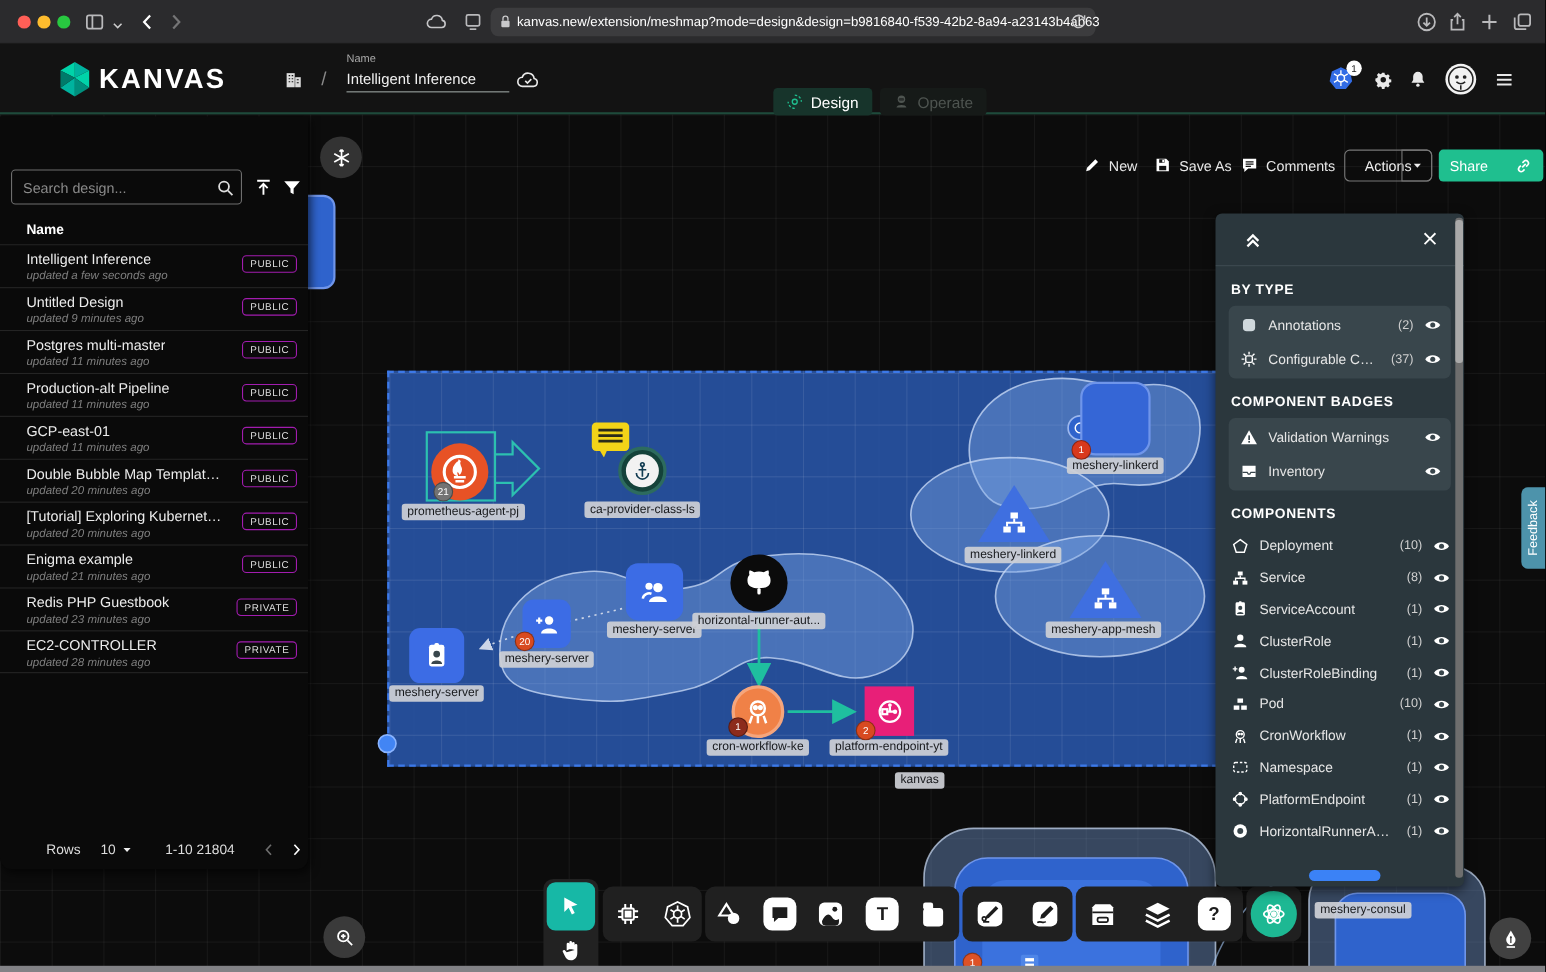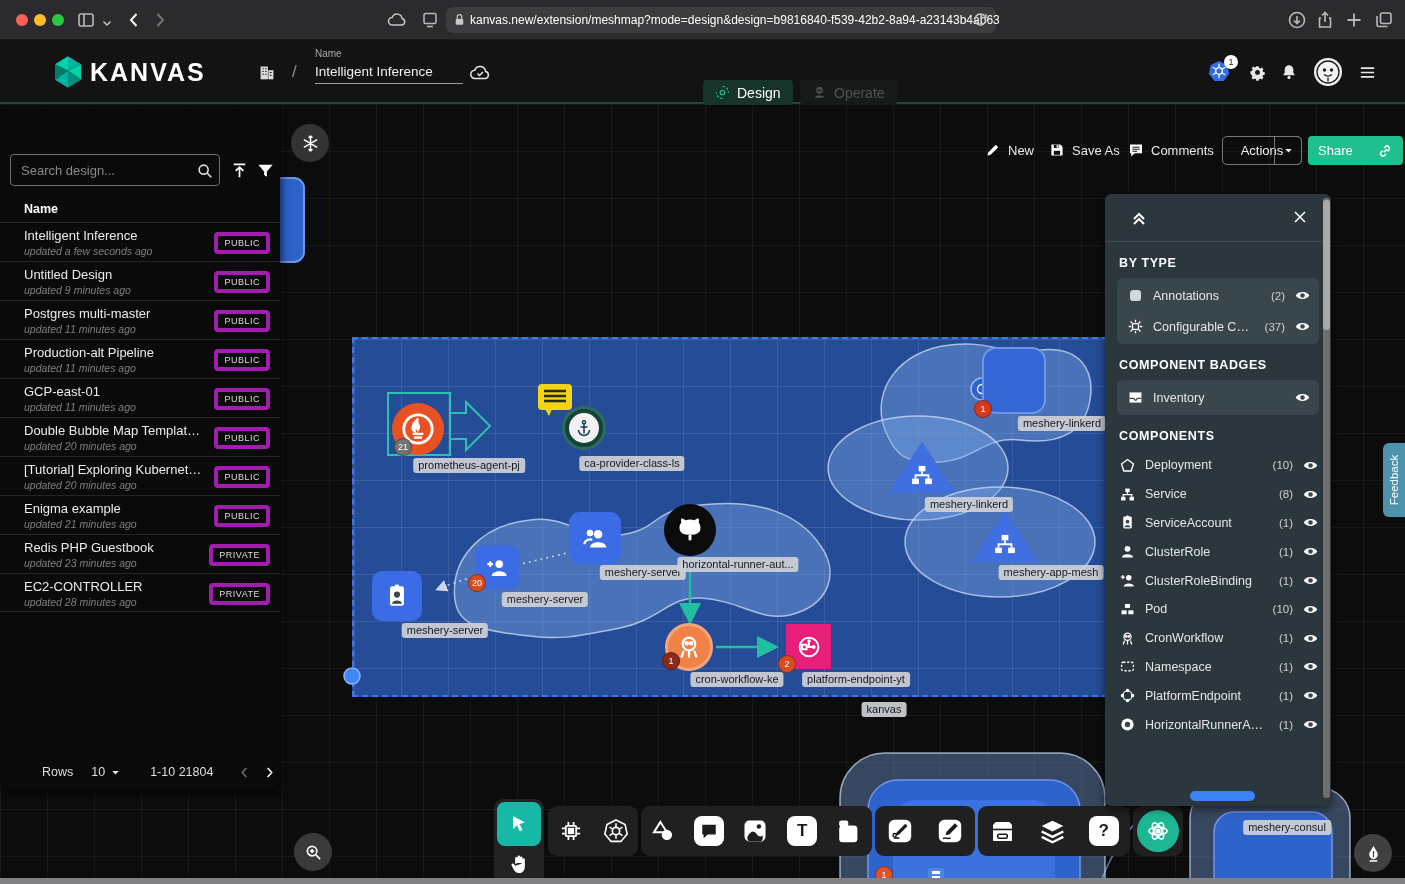--- a/index.html
+++ b/index.html
@@ -30,42 +30,42 @@
 
   
   .canvas-bg { position:absolute; left:0; top:104px; width:1405px; height:780px; background-color:#0c0c0c;
     background-image:linear-gradient(rgba(255,255,255,.05) 1px, transparent 1px),linear-gradient(90deg, rgba(255,255,255,.05) 1px, transparent 1px);
     background-size:47px 47px; z-index:1; }
   .region { position:absolute; left:352px; top:337px; width:766px; height:360px; background:rgba(40,84,164,.92);
     background-image:linear-gradient(rgba(255,255,255,.09) 1px, transparent 1px),linear-gradient(90deg, rgba(255,255,255,.09) 1px, transparent 1px);
     background-size:47px 47px; border:2px dashed #3c79e8; z-index:2; }
   svg.overlay { position:absolute; left:0; top:0; width:1405px; height:884px; z-index:3; pointer-events:none; }
   .node { position:absolute; z-index:4; }
-  .nlabel { position:absolute; transform:translateX(-50%); background:rgba(205,208,213,.93); color:#17191c; font-size:11px; line-height:15px; padding:0 5px; border-radius:3px; white-space:nowrap; z-index:5;margin-left:48px; }
+  .nlabel { position:absolute; transform:translateX(-50%); background:rgba(205,208,213,.93); color:#17191c; font-size:11px; line-height:15px; padding:0 5px; border-radius:3px; white-space:nowrap; z-index:5; }
   .badge { position:absolute; width:18px; height:18px; border-radius:50%; color:#fff; font-size:9px; display:flex; align-items:center; justify-content:center; z-index:6; border:1px solid rgba(0,0,0,.35); }
   .sq-node { border-radius:11px; background:#3c6ce5; display:flex; align-items:center; justify-content:center; }
   .tri-node { clip-path:polygon(50% 0, 0 100%, 100% 100%); background:#3f6fe0; display:flex; align-items:flex-end; justify-content:center; }
   .circ-btn { position:absolute; border-radius:50%; display:flex; align-items:center; justify-content:center; z-index:7; }
 
   
   .tool-group { position:absolute; top:806px; height:50px; background:#202020; border-radius:9px; display:flex; align-items:center; justify-content:space-around; z-index:7; }
   .tool-sq { width:30px; height:30px; background:#fff; border-radius:8px; color:#1c1c1c; font-weight:bold; font-size:17px; display:flex; align-items:center; justify-content:center; }
   .select-flyout { position:absolute; left:494px; top:799px; width:50px; height:85px; background:#222; border-radius:9px 9px 0 0; z-index:7; }
   .select-active { position:absolute; left:3px; top:3px; width:44px; height:44px; background:#17b8a6; border-radius:8px; display:flex; align-items:center; justify-content:center; }
 
   
   .sidebar { position:absolute; left:0; top:106px; width:280px; height:684px; background:#0a0a0a; border-radius:0 0 10px 10px; box-shadow:2px 3px 8px rgba(0,0,0,.6); z-index:8; }
   .sb-title { height:34px; background:#000; color:#e2e2e2; font-size:12.5px; letter-spacing:.5px; display:flex; align-items:center; justify-content:center; border-radius:0; }
   .sb-search { position:absolute; left:10px; top:48px; width:210px; height:32px; border:1px solid #6e6e6e; border-radius:4px; background:transparent; color:#737373; font-size:13px; padding:0 30px 0 10px; outline:none; font-family:inherit; }
   .sb-search::placeholder { color:#8a8a8a; }
   .sb-col { position:absolute; left:24px; top:96px; font-size:12.5px; font-weight:bold; color:#fff; }
   .sb-row { position:absolute; left:0; width:280px; height:39px; border-top:1px solid #242424; }
   .sb-row .n { position:absolute; left:24px; top:5px; font-size:13px; color:#ececec; white-space:nowrap; max-width:180px; overflow:hidden; text-overflow:ellipsis; }
   .sb-row .u { position:absolute; left:24px; top:22px; font-size:10.5px; font-style:italic; color:#7f7f7f; }
-  .sb-row .v { position:absolute; right:10px; top:9px; border:4px solid #a21caf; border-radius:4px; font-size:9px; color:#ddd; padding:2px 6px; letter-spacing:.5px; }
+  .sb-row .v { position:absolute; right:10px; top:9px; border:1px solid #a21caf; border-radius:4px; font-size:9px; color:#ddd; padding:2px 6px; letter-spacing:.5px; }
   .sb-pg { position:absolute; left:0; top:648px; width:280px; height:36px; color:#ddd; font-size:12.5px; display:flex; align-items:center; }
 
   
   .rpanel { position:absolute; left:1105px; top:194px; width:226px; height:612px; background:#2b373d; border-radius:6px; box-shadow:0 3px 10px rgba(0,0,0,.55); z-index:9; overflow:hidden; }
   .rp-head { position:relative; height:48px; border-bottom:1px solid #3d4a50; }
   .rp-sec { font-size:12.5px; font-weight:bold; letter-spacing:.6px; color:#fff; margin:14px 0 8px 14px; }
   .rp-card { background:#39464c; border-radius:6px; margin:0 12px; padding:2px 0; }
   .rp-row { display:flex; align-items:center; height:31px; padding:0 8px 0 10px; color:#e6e6e6; font-size:12.5px; gap:9px; }
   .rp-row .lb { flex:1; white-space:nowrap; overflow:hidden; text-overflow:ellipsis; }
   .rp-row .ct { color:#cfcfcf; font-size:11.5px; }
@@ -818,20 +818,29 @@
         <span class="ct">(37)</span>
         <svg width="17" height="17" viewBox="0 0 20 20">
             <use href="#i-eye"></use>
           </svg>
       </div>
     </div>
     <div class="rp-sec">COMPONENT BADGES</div>
     <div class="rp-card">
       <div class="rp-row">
         <svg width="17" height="17" viewBox="0 0 20 20">
+            <use href="#i-warn"></use>
+          </svg>
+        <span class="lb">Validation Warnings</span>
+        <svg width="17" height="17" viewBox="0 0 20 20">
+            <use href="#i-eye"></use>
+          </svg>
+      </div>
+      <div class="rp-row">
+        <svg width="17" height="17" viewBox="0 0 20 20">
             <use href="#i-inv"></use>
           </svg>
         <span class="lb">Inventory</span>
         <svg width="17" height="17" viewBox="0 0 20 20">
             <use href="#i-eye"></use>
           </svg>
       </div>
     </div>
     <div class="rp-sec">COMPONENTS</div>
 

